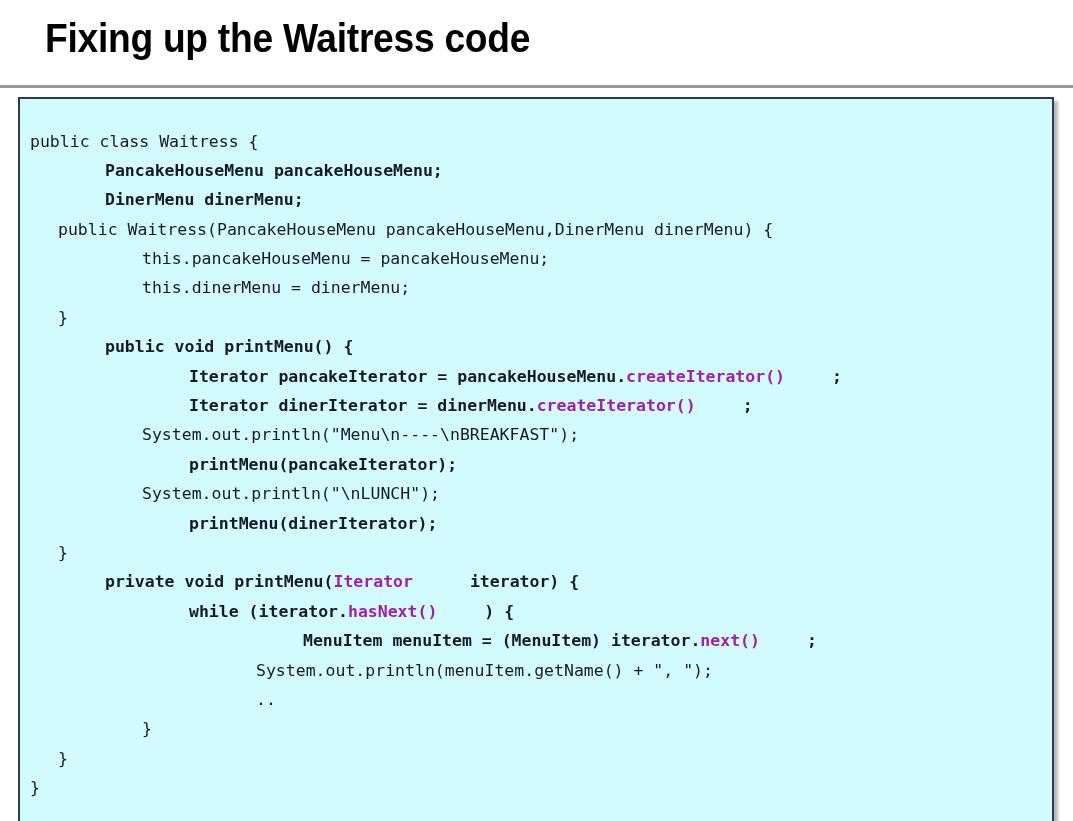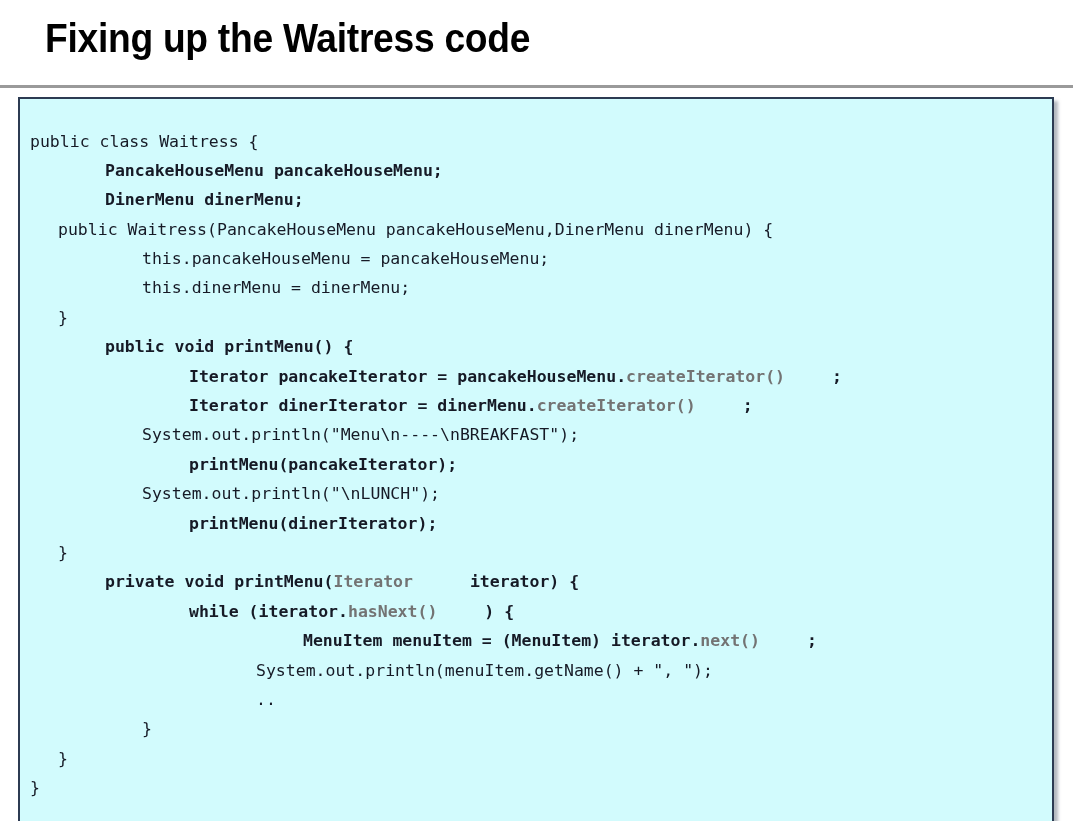--- a/index.html
+++ b/index.html
@@ -74,21 +74,21 @@
   }
 
   .code-line {
     height: 29.4px;
     padding-left: 10px;
     white-space: pre;
   }
 
   .tok-b   { font-weight: bold; margin-left: 47px; }
   .tok-r   { font-weight: normal; }
-  .tok-red { color: #737373; font-weight: bold; }
+  .tok-red { color: #a21caf; font-weight: bold; }
 </style>
 </head>
 <body>
 
 <div id="slide">
 
   <div id="slide-title">Fixing up the Waitress code</div>
 
   <div id="title-rule"></div>
 

